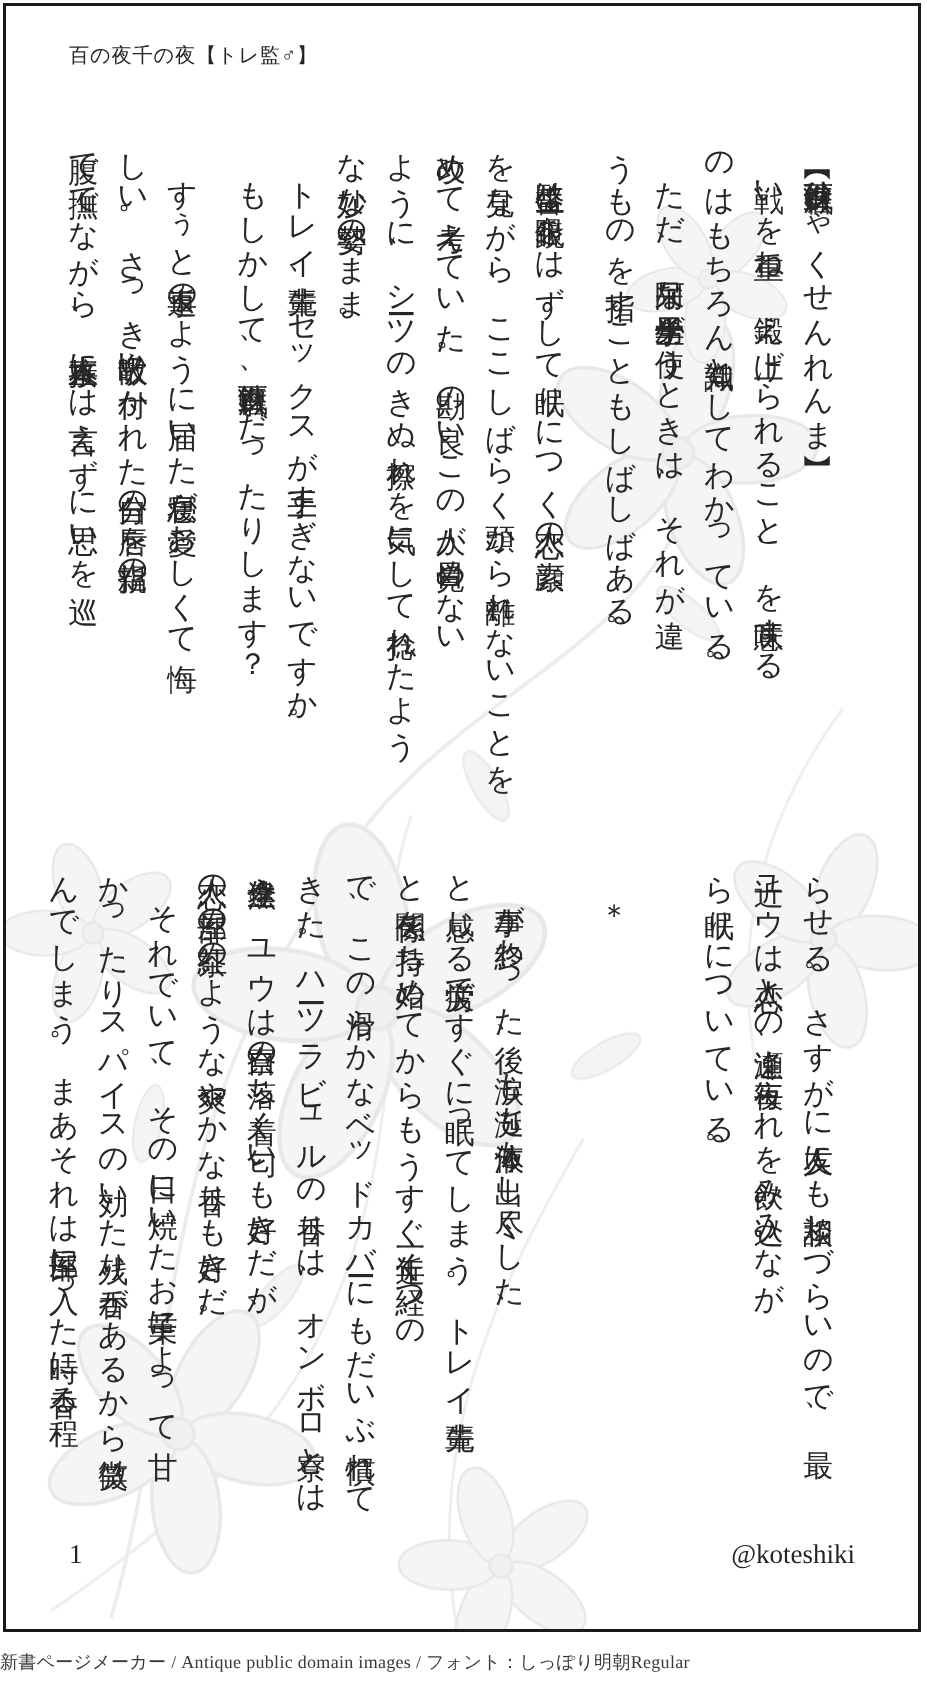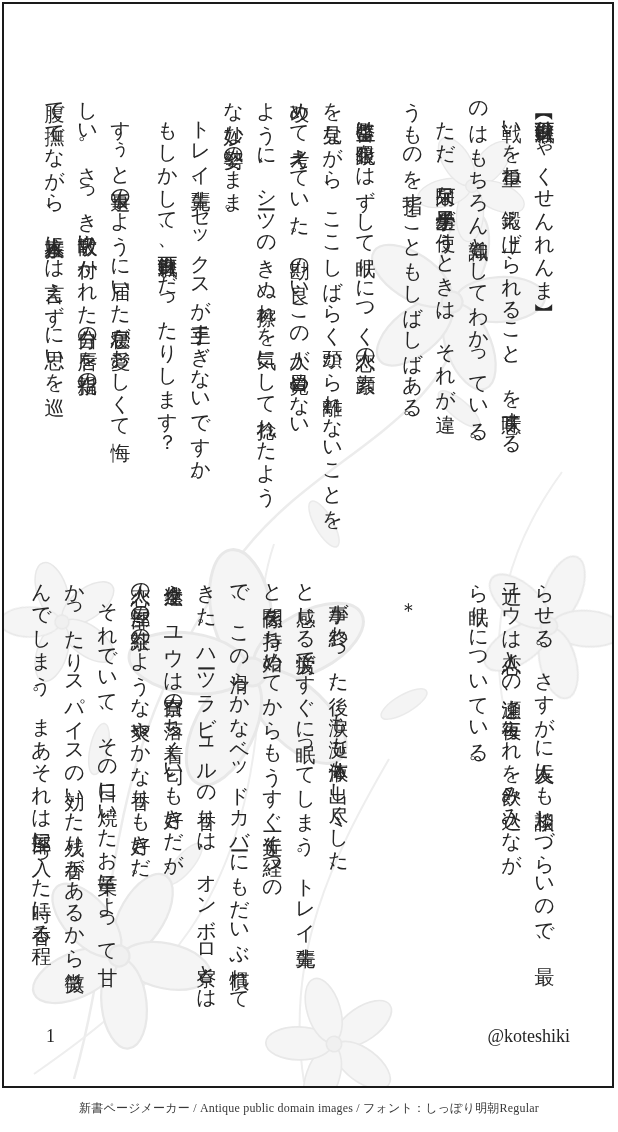--- a/index.html
+++ b/index.html
@@ -42,21 +42,20 @@
   .band p.indent { text-indent:19px; }
   .band p.gap-s { margin-right:14px; }
   .band p.gap-l { margin-right:37px; }
   .footer-row {
     position:absolute; left:42px; right:42px; top:1022px;
     display:flex; justify-content:space-between; align-items:baseline;
     font-size:18px; color:#242424; z-index:2;
   }
   .credit {
     position:absolute; left:0; right:0; top:1100px;
-    text-align:center;
     font-size:12px; color:#383838;
     letter-spacing:0.2px;
   }
 </style>
 </head>
 <body>
 
 <div class="page-frame">
 
   <svg class="bg-art" viewBox="0 0 608 1082" xmlns="http://www.w3.org/2000/svg">
@@ -88,20 +87,21 @@
       <use href="#flower" transform="translate(448,298) scale(1.5) rotate(15)"></use>
       <use href="#flower" transform="translate(468,182) scale(0.9) rotate(40)"></use>
       <use href="#flower" transform="translate(248,668) scale(2.0) rotate(-10)"></use>
       <use href="#flower" transform="translate(545,622) scale(1.2) rotate(22)"></use>
       <use href="#flower" transform="translate(115,952) scale(1.5) rotate(30)"></use>
       <use href="#flower" transform="translate(58,618) scale(1.0) rotate(-18)"></use>
       <use href="#flower" transform="translate(330,1040) scale(1.1) rotate(55)"></use>
     </g>
   </svg>
 
+  <div class="header-title">百の夜千の夜【トレ監♂】</div>
 
   <div class="band band-upper">
       <p class="indent">百戦錬磨【ひゃくせんれんま】</p>
       <p class="indent">戦いを重ね、鍛え上げられること、を意味する</p>
       <p>のはもちろん知識としてわかっている。</p>
       <p class="indent">ただ、阿呆な男子学生が使うときは、それが違</p>
       <p>うものを指すこともしばしばある。</p>
       <p class="indent gap-s">監督生は眼鏡をはずして眠りにつく恋人の素顔</p>
       <p>を見ながら、ここしばらく頭から離れないことを</p>
       <p>改めて考えていた。勘の良いこの人が目覚めない</p>

